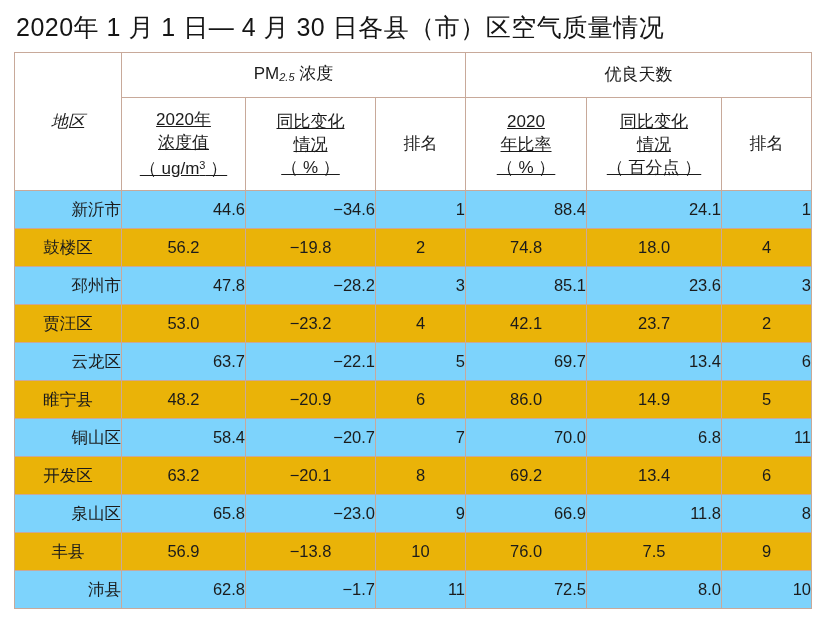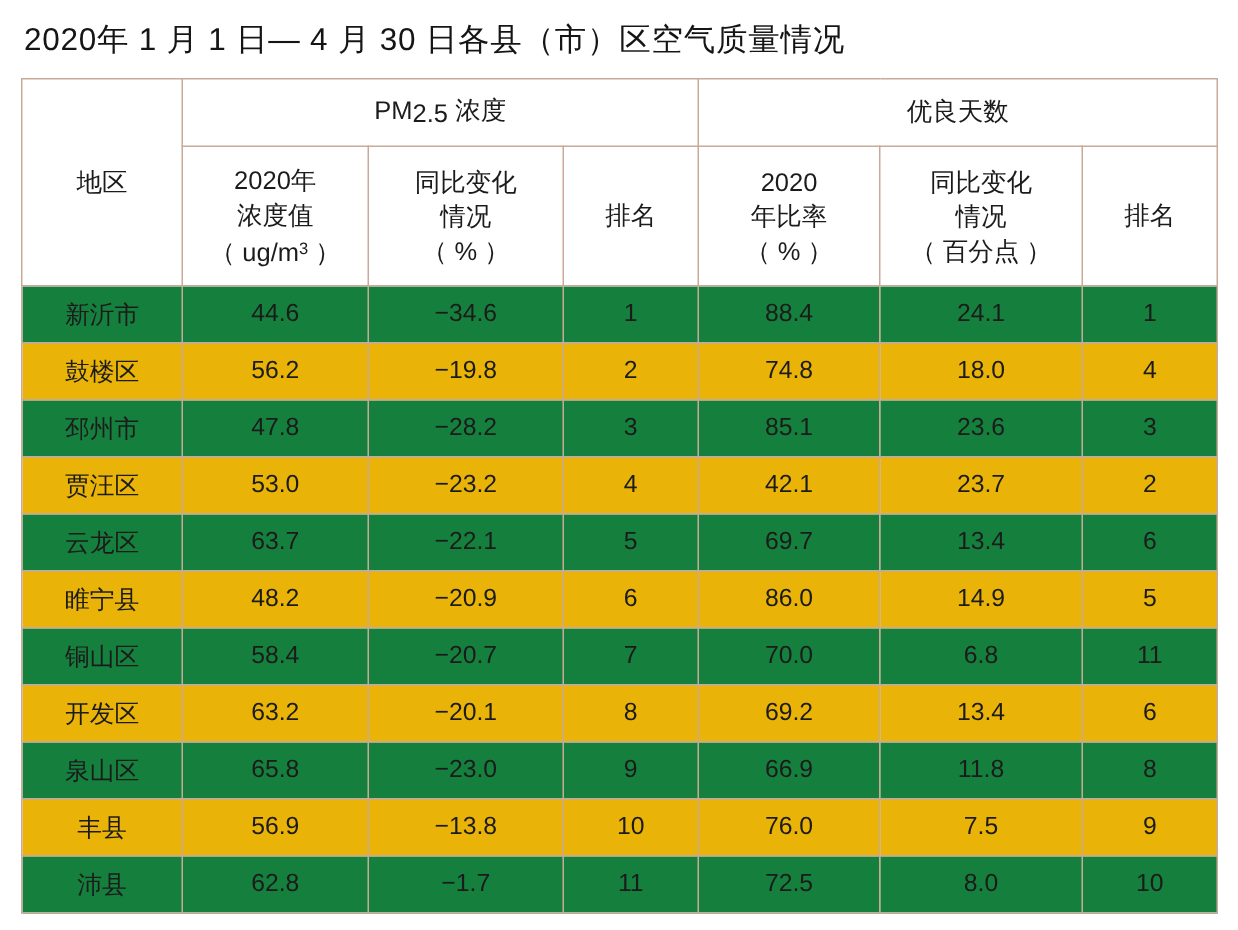--- a/index.html
+++ b/index.html
@@ -15,21 +15,21 @@
     overflow: hidden;
   }
   .page {
     width: 825px;
     height: 620px;
     box-sizing: border-box;
     padding: 10px 14px 0 14px;
     position: relative;
   }
   .title {
-    font-size: 21px;
+    font-size: 25px;
     line-height: 30px;
     font-weight: 400;
     color: #151515;
     letter-spacing: 0.5px;
     margin: 2px 0 10px 2px;
   }
   table.airtable {
     border-collapse: collapse;
     width: 797px;
     table-layout: fixed;
@@ -47,46 +47,50 @@
     font-size: 17px;
     line-height: 24px;
     padding: 4px 2px;
   }
   .hdr-group {
     font-size: 18px;
     height: 36px;
   }
   .hdr-region {
     font-size: 18px;
+    font-style: italic;
   }
   .hdr-sub {
     height: 84px;
     font-size: 16.5px;
   }
   .hdr-sub .ln {
     display: block;
     line-height: 23px;
+    text-decoration: underline;
   }
   table.airtable tbody td {
     font-size: 16.5px;
     height: 37px;
     padding: 0;
   }
   tbody tr.odd td {
-    background: #15803d;
+    background: #7dd3fc;
+    text-align: right;
   }
   tbody tr.even td {
     background: #eab308;
   }
   td.region {
     font-size: 17px;
   }
   sub {
-    font-size: 17px;
+    font-size: 11px;
     vertical-align: -2px;
+    font-style: italic;
   }
   sup {
     font-size: 11px;
     vertical-align: 5px;
   }
   .c-region { width: 107px; }
   .c-v1 { width: 124px; }
   .c-v2 { width: 130px; }
   .c-r1 { width: 90px; }
   .c-v3 { width: 121px; }

